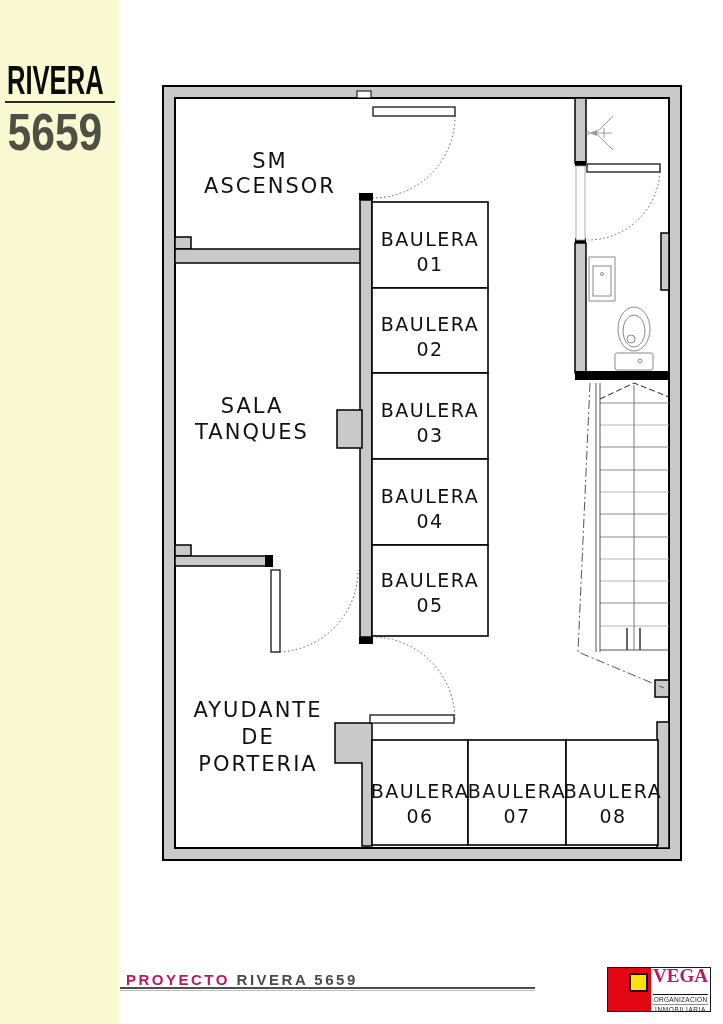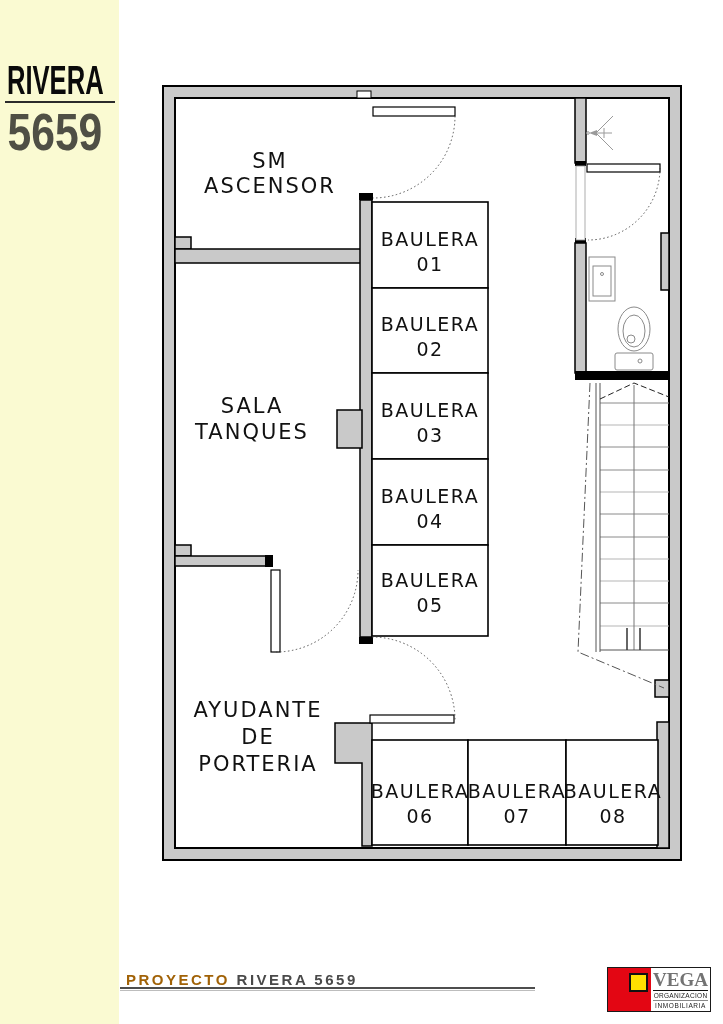--- a/index.html
+++ b/index.html
@@ -13,32 +13,32 @@
   .brand-number{display:inline-block;font-weight:bold;font-size:52px;line-height:1.0;color:#4F4F45;
               transform:scaleX(0.82);transform-origin:left top;white-space:nowrap;padding-left:3px;margin-top:3px;}
   .level{position:absolute;left:5px;top:418px;width:114px;}
   .level-title{display:inline-block;font-weight:bold;font-size:38px;line-height:1.0;color:#0a0a0a;
               transform:scaleX(0.56);transform-origin:left top;white-space:nowrap;padding-left:3px;}
   .level-sub{display:inline-block;font-weight:bold;font-size:24px;line-height:1.0;color:#54544C;
               transform:scaleX(0.78);transform-origin:left top;white-space:nowrap;padding-left:3px;margin-top:7px;}
   .plan-svg{position:absolute;left:0;top:0;}
   .footer-text{position:absolute;left:126px;top:971px;font-size:15px;font-weight:bold;
                letter-spacing:2.5px;white-space:nowrap;}
-  .footer-label{color:#a16207;}
+  .footer-label{color:#be185d;}
   .footer-value{color:#4a4a4a;}
   .footer-rule-dark{position:absolute;left:120px;top:987px;width:415px;height:2px;background:#4d4d4d;}
   .footer-rule-light{position:absolute;left:120px;top:990px;width:415px;height:1px;background:#bdbdbd;}
   .logo{position:absolute;left:607px;top:967px;width:104px;height:45px;border:1.5px solid #1a1a1a;
         display:flex;background:#fff;box-sizing:border-box;}
   .logo-red{width:54px;background:#E30613;position:relative;}
   .logo-yellow{position:absolute;right:3px;top:5px;width:19px;height:19px;background:#FFE000;
                border:2px solid #111;box-sizing:border-box;}
   .logo-text{flex:1;display:flex;flex-direction:column;justify-content:center;padding:1px 2px;}
   .logo-vega{font-family:"Liberation Serif",serif;font-weight:bold;font-size:19px;line-height:1.0;
-             text-align:center;color:#737373;border-bottom:1.5px solid #111;padding-bottom:1px;}
+             text-align:center;color:#be185d;border-bottom:1.5px solid #111;padding-bottom:9px;}
   .logo-org{font-size:6.5px;letter-spacing:0.3px;text-align:center;color:#222;border-bottom:0.5px solid #888;padding:1px 0;}
   .logo-inm{font-size:6.5px;letter-spacing:0.6px;text-align:center;color:#222;padding-top:1px;}
   text{font-family:"DejaVu Sans","Liberation Sans",sans-serif;fill:#111;}
   .room-label{font-size:21px;letter-spacing:2px;text-anchor:middle;}
   .baulera-label{font-size:19px;letter-spacing:1.5px;text-anchor:middle;}
 </style>
 </head>
 <body>
 
 <div class="sidebar">

